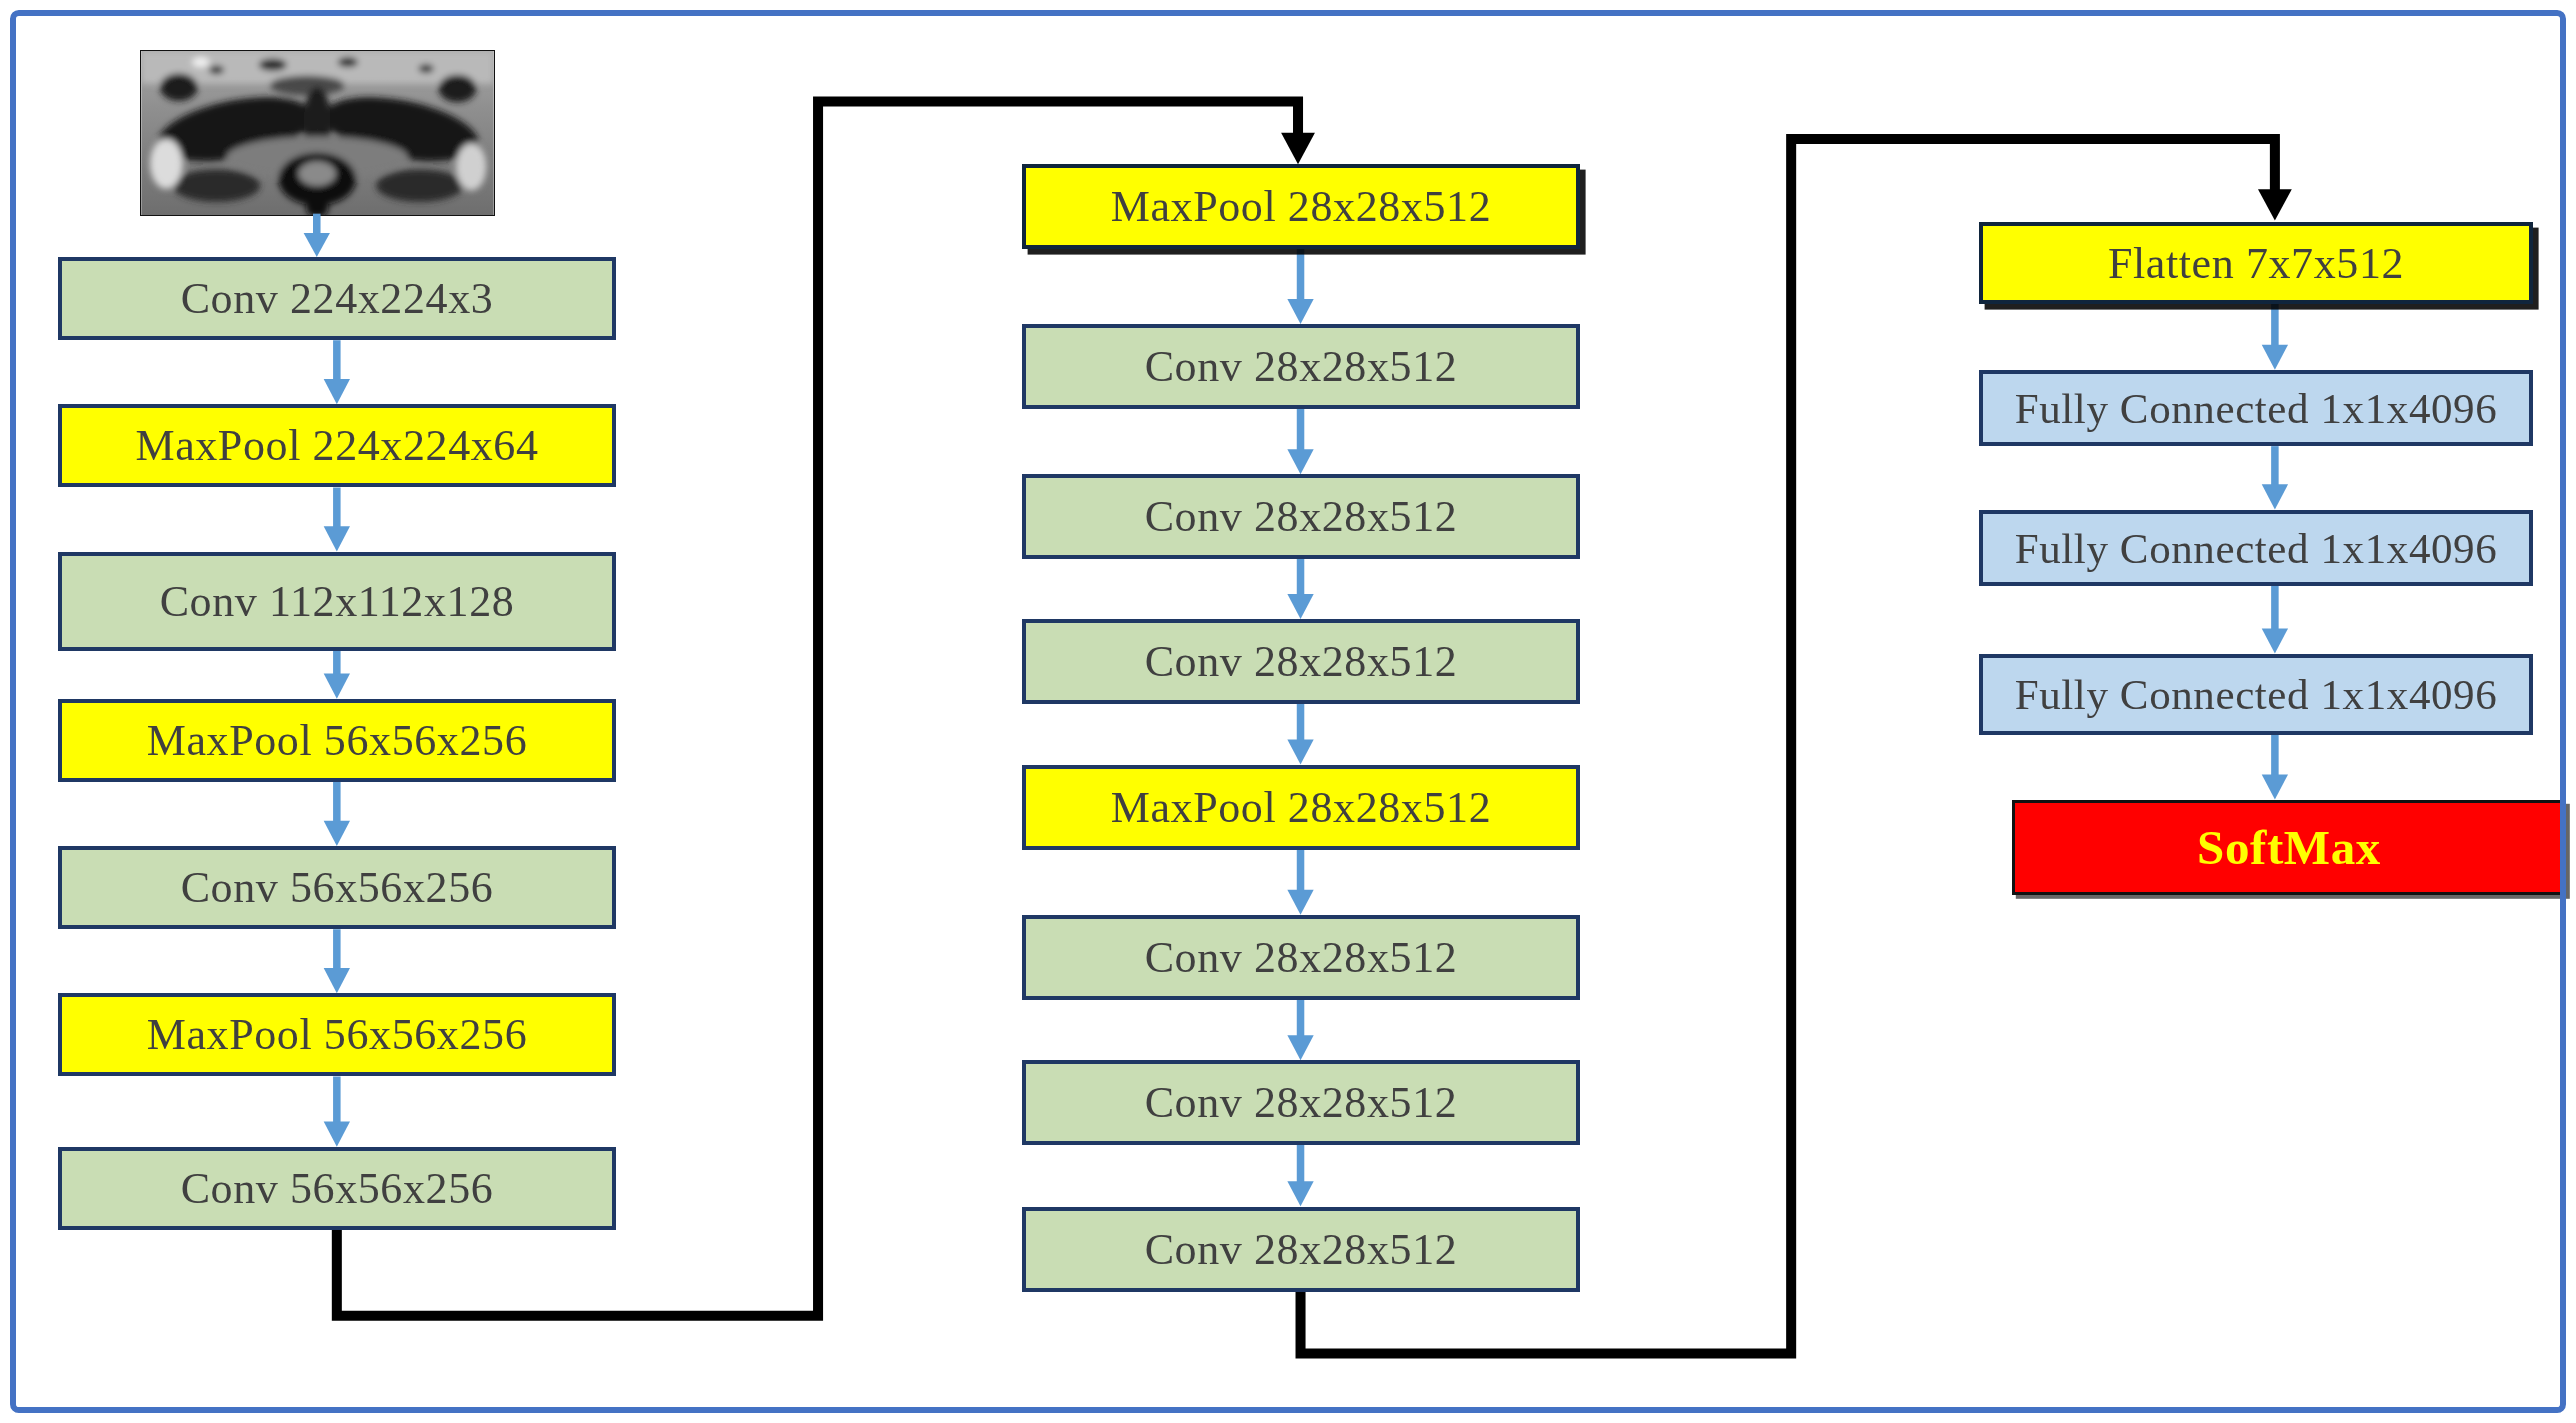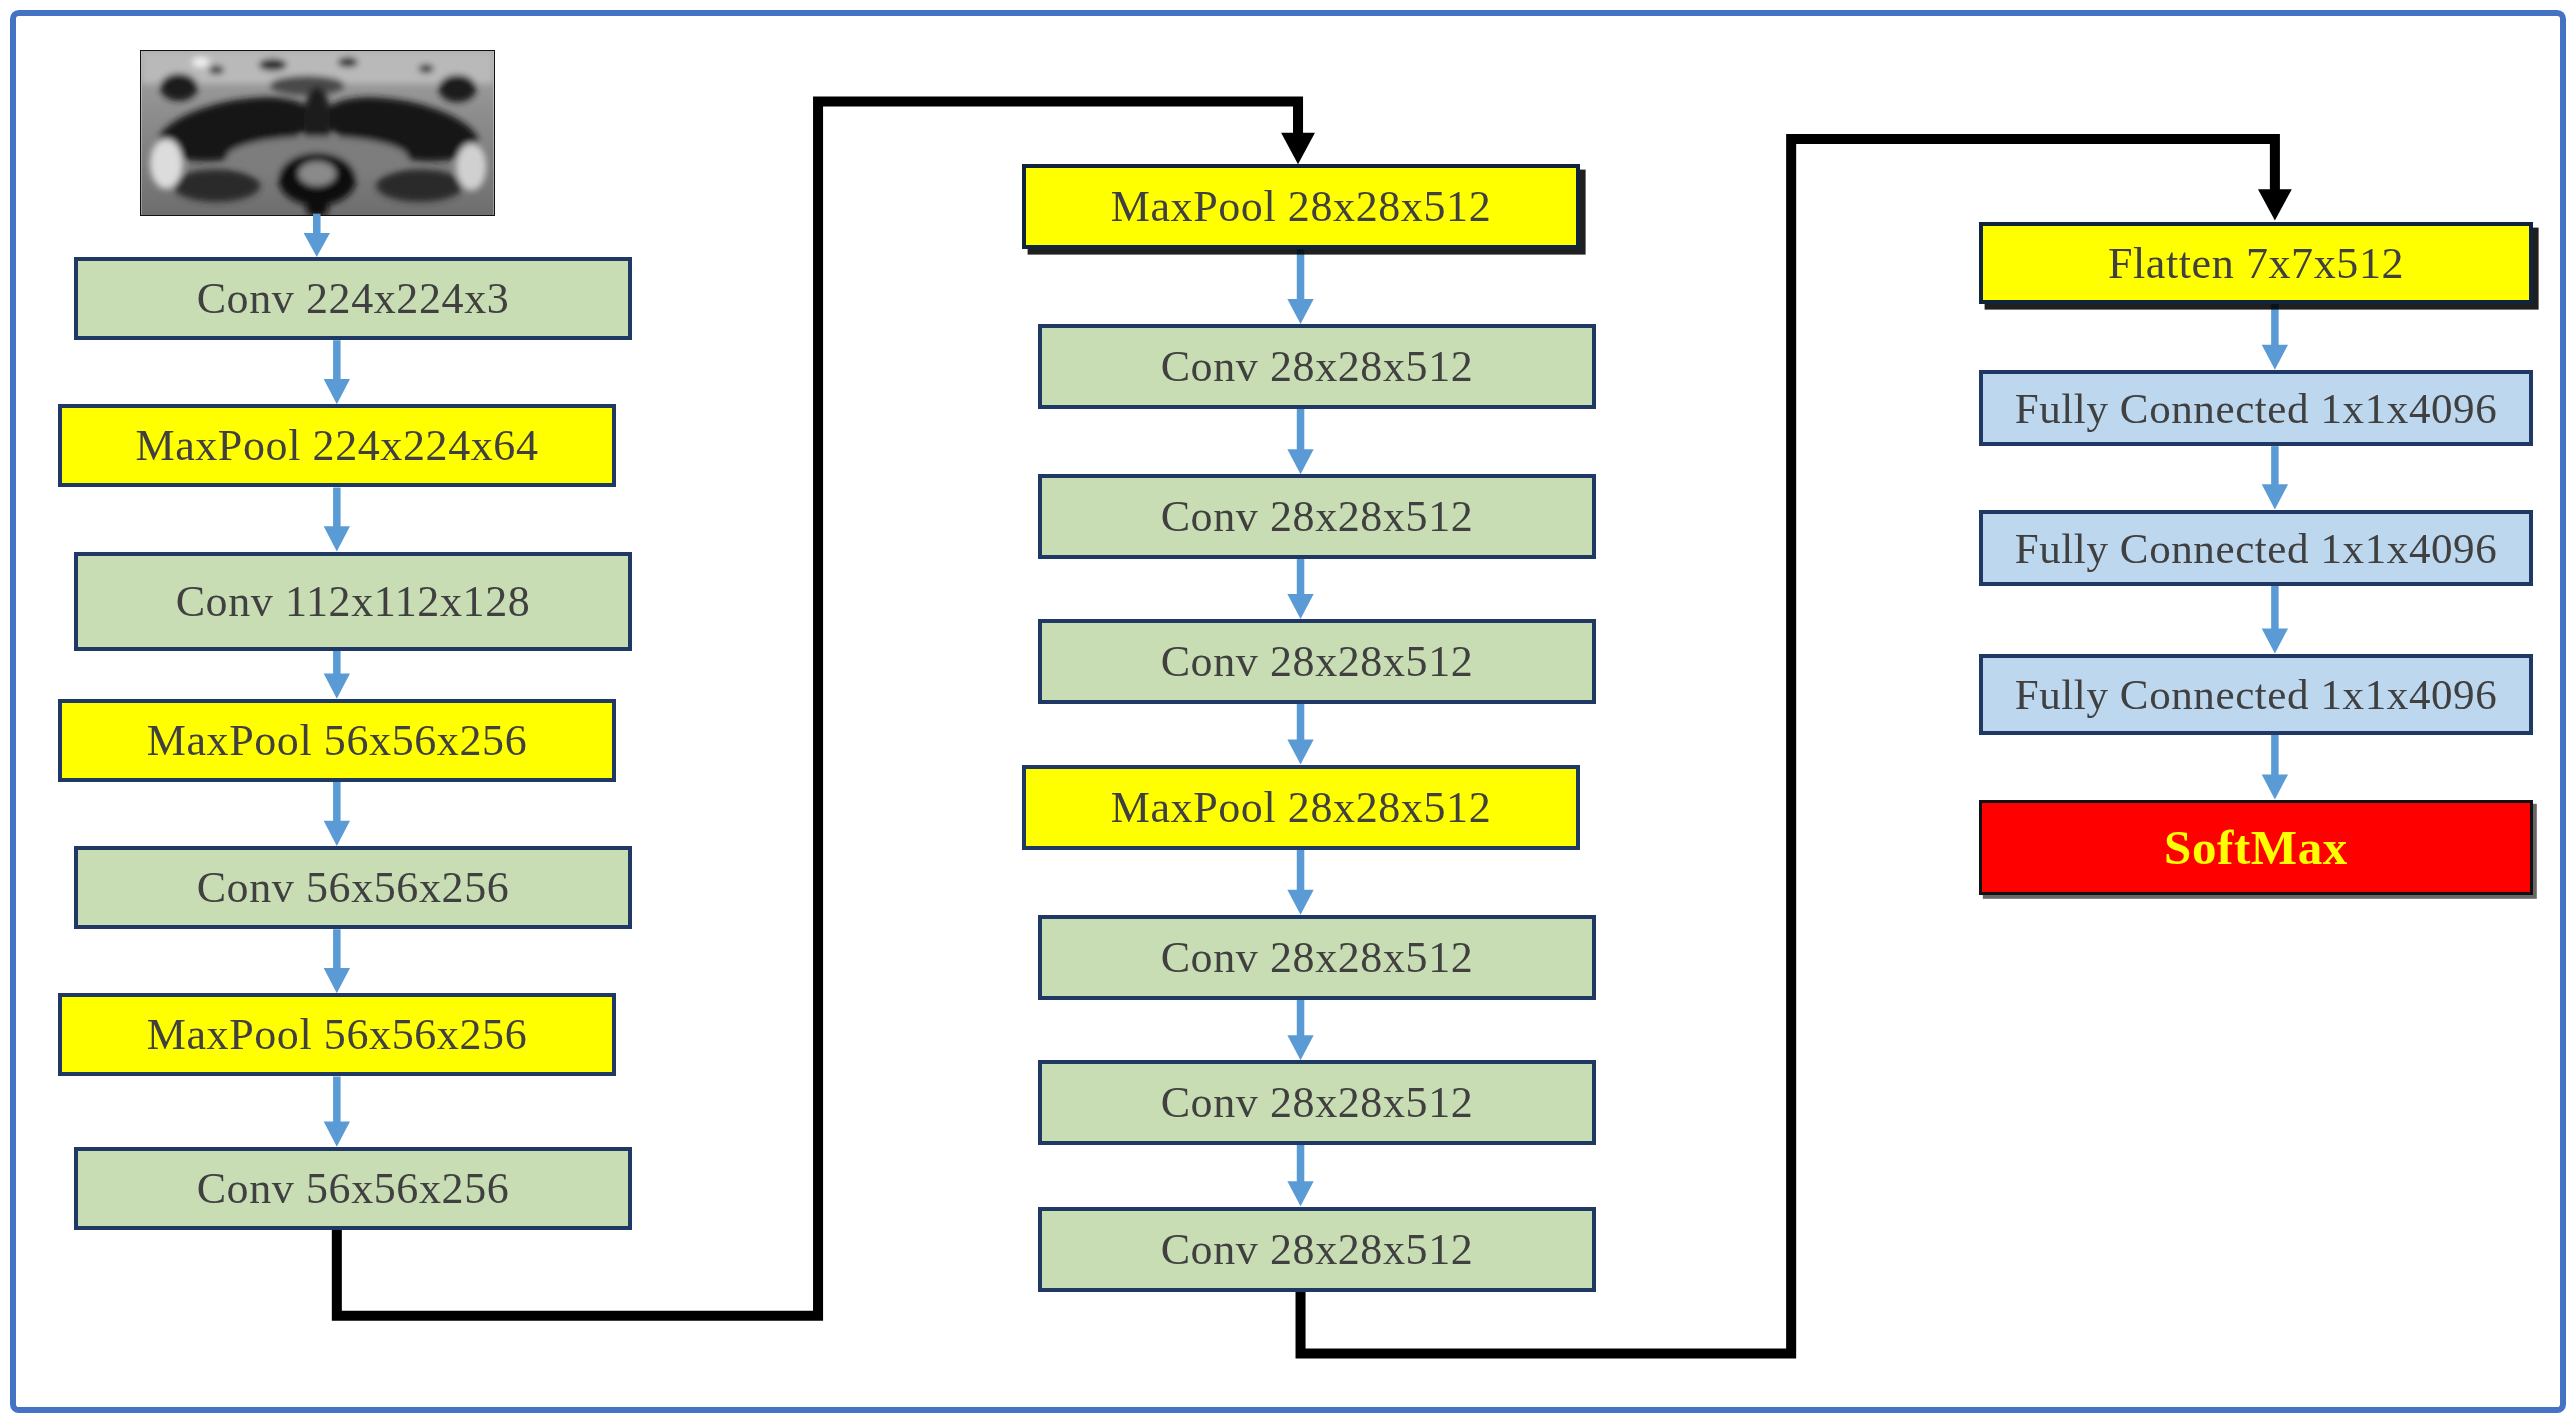--- a/index.html
+++ b/index.html
@@ -22,29 +22,30 @@
     position:absolute;
     box-sizing:border-box;
     display:flex;align-items:center;justify-content:center;
     text-align:center;
     border:4.4px solid #1f3864;
     color:#404040;
     font-size:44px;
     letter-spacing:0.6px;
     white-space:nowrap;
   }
-  .conv{background:#c9ddb4;margin-left:16px;}
+  .conv{background:#c9ddb4;}
   .pool{background:#ffff00;}
   .pool.shadowed{border-color:#10253c;box-shadow:5.6px 5.6px 0 rgba(0,0,0,0.88);}
   .flatten{background:#ffff00;border-color:#10253c;box-shadow:5.6px 5.6px 0 rgba(0,0,0,0.88);text-align:center;}
   .fc{background:#bdd7ee;font-size:43px;}
   .softmax{
     background:#ff0000;border:3.8px solid #111111;
     color:#ffff00;font-weight:bold;font-size:49px;
     box-shadow:3.8px 3.8px 0 rgba(0,0,0,0.6);
+    margin-left:33px;
   }
   .mri{position:absolute;left:140px;top:50px;width:353px;height:164px;border:1.9px solid #111;}
 </style>
 </head>
 <body>
 
 <div class="canvas">
 
   <svg class="mri" viewBox="0 0 563 262" aria-hidden="true">
     <defs>

